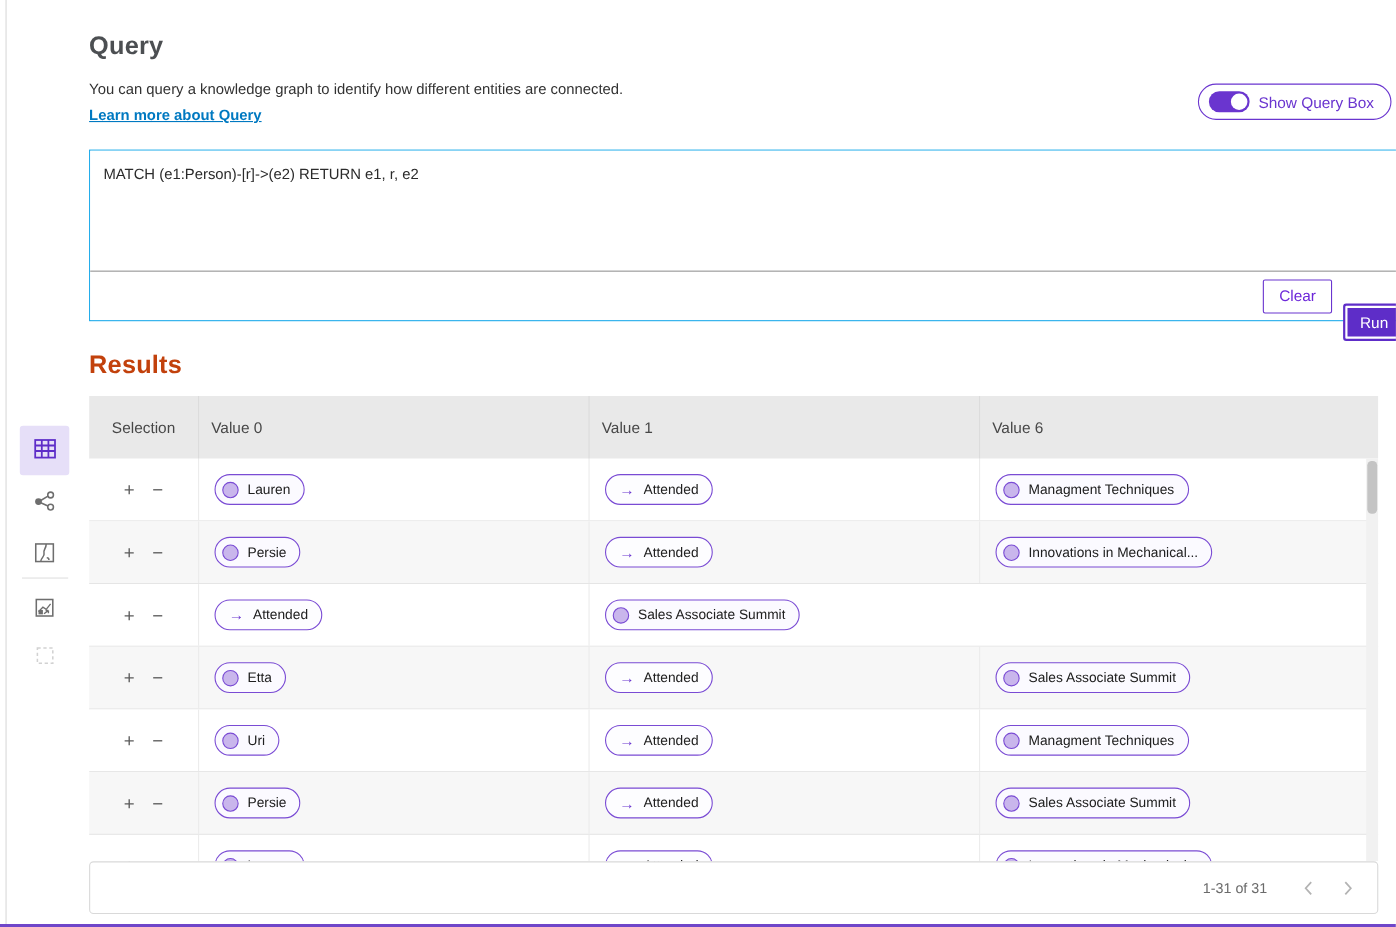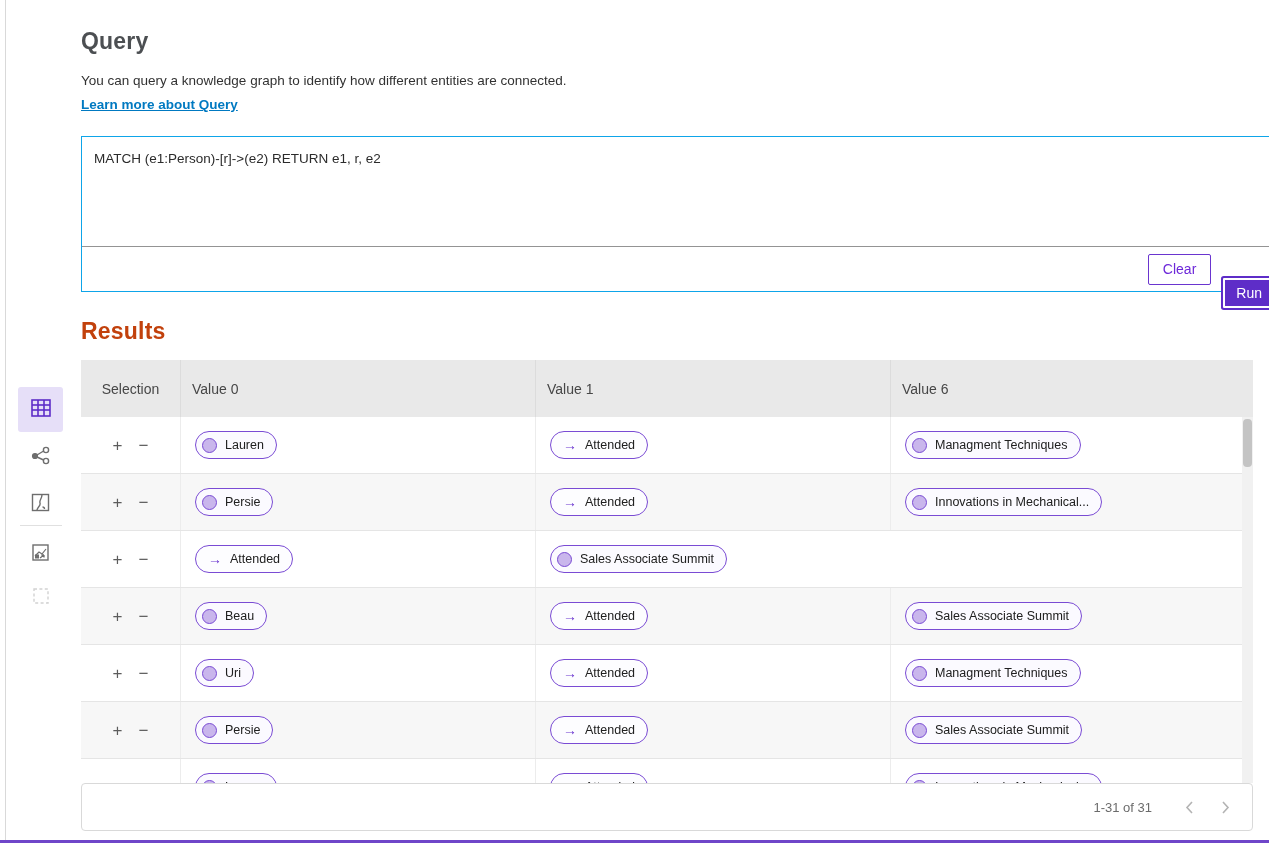--- a/index.html
+++ b/index.html
@@ -125,20 +125,26 @@
       <svg width="20" height="20" viewBox="0 0 20 20" fill="none" stroke="#d2d2d2" stroke-width="1.4" stroke-dasharray="3 2.4">
         <rect x="3" y="3" width="14" height="14"></rect>
       </svg>
     </span>
   </button>
 
   <div class="h-query">Query</div>
   <div class="desc">You can query a knowledge graph to identify how different entities are connected.</div>
   <a class="learn-link">Learn more about Query</a>
 
+  <div class="sqb-pill">
+    <span class="sqb-toggle">
+        <span class="sqb-knob"></span>
+      </span>
+    <span class="sqb-label">Show Query Box</span>
+  </div>
 
   <div class="query-box">
     <textarea class="query-textarea" spellcheck="false" style="">MATCH (e1:Person)-[r]-&gt;(e2) RETURN e1, r, e2</textarea>
     <div class="resize-corner"></div>
     <div class="query-footer">
       <button class="btn-clear">Clear</button>
       <button class="btn-run">Run</button>
     </div>
   </div>
 
@@ -219,21 +225,21 @@
       </div>
     </div>
         <div class="trow alt">
       <div class="td sel">
         <span class="pm">+</span>
         <span class="pm">−</span>
       </div>
       <div class="td v0">
         <span class="chip">
           <span class="dot"></span>
-          <span class="chip-label">Beau</span>
+          <span class="chip-label">Etta</span>
         </span>
       </div>
       <div class="td v1">
         <span class="chip rel">
           <span class="arrow">→</span>
           <span class="chip-label">Attended</span>
         </span>
       </div>
       <div class="td v2">
         <span class="chip">

